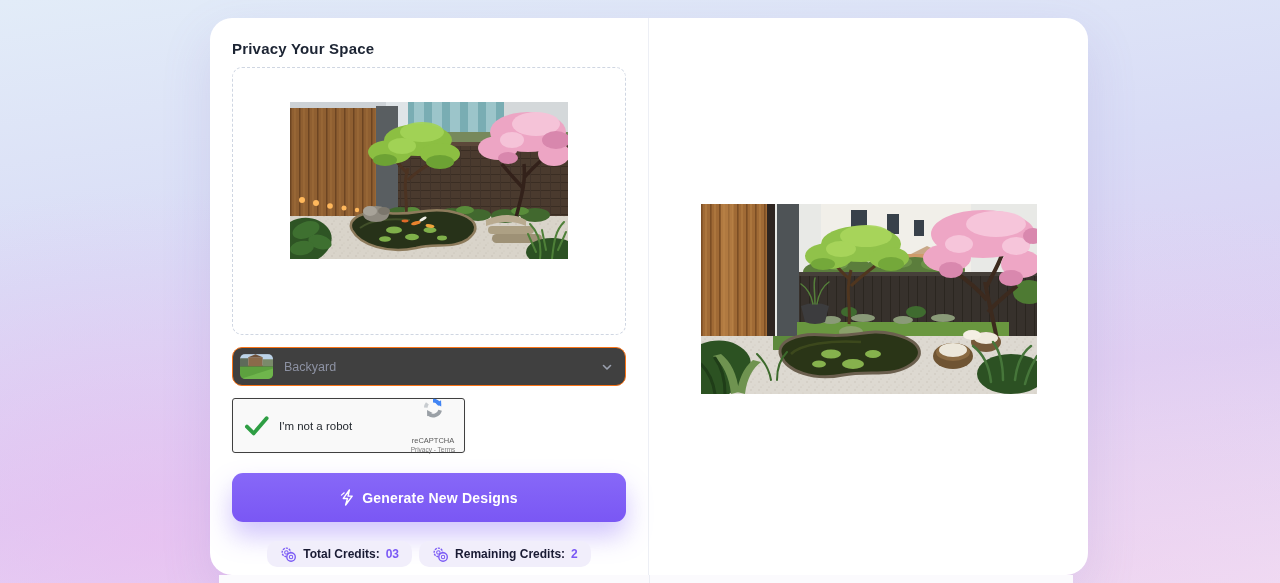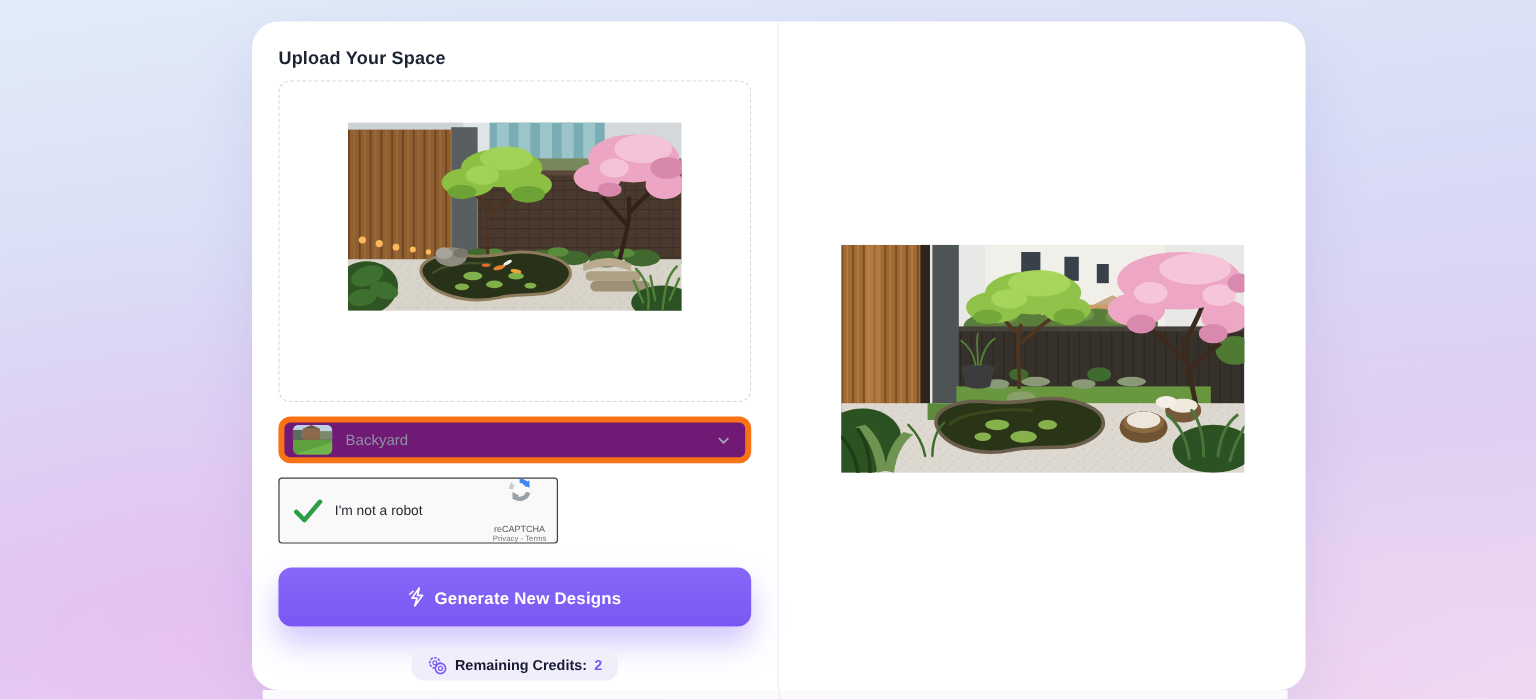--- a/index.html
+++ b/index.html
@@ -30,21 +30,21 @@
   .page-title { font-size: 15px; font-weight: 700; color: #1c2433; letter-spacing: 0.2px; margin-top: 2px; }
 
   .upload-box {
     margin-top: 10px; height: 268px; border: 1.5px dashed #cfd6e2; border-radius: 10px;
     background: #ffffff; overflow: hidden;
   }
   .preview-wrap { width: 278px; height: 157px; margin: 34px auto 0 auto; display: block; }
 
   .selects-row { display: flex; gap: 9px; margin-top: 12px; }
   .select {
-    flex: 1; height: 39px; border: 5px solid #f97316; border-radius: 10px; background: #701a75;
+    flex: 1; height: 39px; border: 1px solid #f97316; border-radius: 10px; background: #404040;
     display: flex; align-items: center; padding: 0 12px 0 7px; cursor: pointer;
   }
   .select .thumb { width: 33px; height: 25px; border-radius: 5px; overflow: hidden; flex: none; }
   .select .sel-label { margin-left: 11px; font-size: 12.5px; color: #8d92a3; }
   .select .chev { margin-left: auto; flex: none; }
 
   .recaptcha {
     margin-top: 12px; width: 233px; height: 55px; background: #f9f9f9;
     border: 1px solid #404040; border-radius: 3px; box-shadow: 0 0 3px rgba(0,0,0,0.04);
     display: flex; align-items: center; padding: 0 7px 0 10px;
@@ -73,21 +73,21 @@
 
   .result-wrap { width: 336px; height: 190px; display: block; margin-top: 5px; }
   svg { display: block; }
 </style>
 </head>
 <body>
 
 <div class="card">
 
   <section class="panel-left">
-    <h2 class="page-title">Upload Your Space</h2>
+    <h2 class="page-title">Privacy Your Space</h2>
 
     <div class="upload-box">
       <svg class="preview-wrap" viewBox="0 0 278 157" role="img" aria-label="Uploaded courtyard photo: zen garden with koi pond, japanese maple, cherry blossom tree and wooden slat wall">
         <defs>
           <pattern id="aWood" width="9" height="12" patternUnits="userSpaceOnUse">
             <rect width="9" height="12" fill="#8f5f31"></rect>
               <rect width="1.5" height="12" fill="#6d4522"></rect>
               <rect x="4.5" width="0.9" height="12" fill="#a8783f" opacity="0.7"></rect>
           </pattern>
           <pattern id="aFence" width="10" height="8" patternUnits="userSpaceOnUse">
@@ -252,20 +252,30 @@
     </button>
 
     <div class="credits-row">
       <div class="badge">
         <svg width="17" height="17" viewBox="0 0 20 20">
           <circle cx="7.5" cy="7.5" r="5" fill="none" stroke="#7a5af5" stroke-width="1.6" stroke-dasharray="2.6 1.1"></circle>
           <circle cx="7.5" cy="7.5" r="2" fill="none" stroke="#7a5af5" stroke-width="1.2"></circle>
           <circle cx="13" cy="13" r="5" fill="#f1eefb" stroke="#7a5af5" stroke-width="1.6"></circle>
           <circle cx="13" cy="13" r="2" fill="none" stroke="#7a5af5" stroke-width="1.2"></circle>
         </svg>
+        <span class="b-label">Total Credits:</span>
+        <span class="b-value">03</span>
+      </div>
+      <div class="badge">
+        <svg width="17" height="17" viewBox="0 0 20 20">
+          <circle cx="7.5" cy="7.5" r="5" fill="none" stroke="#7a5af5" stroke-width="1.6" stroke-dasharray="2.6 1.1"></circle>
+          <circle cx="7.5" cy="7.5" r="2" fill="none" stroke="#7a5af5" stroke-width="1.2"></circle>
+          <circle cx="13" cy="13" r="5" fill="#f1eefb" stroke="#7a5af5" stroke-width="1.6"></circle>
+          <circle cx="13" cy="13" r="2" fill="none" stroke="#7a5af5" stroke-width="1.2"></circle>
+        </svg>
         <span class="b-label">Remaining Credits:</span>
         <span class="b-value">2</span>
       </div>
     </div>
   </section>
 
   <section class="panel-right">
     <svg class="result-wrap" viewBox="0 0 336 190" role="img" aria-label="Generated luxury backyard design: koi pond with lily pads, white gravel, cherry blossom tree, hedge, dark fence and wicker lounge chairs">
       <defs>
         <pattern id="bWood" width="9" height="12" patternUnits="userSpaceOnUse">

